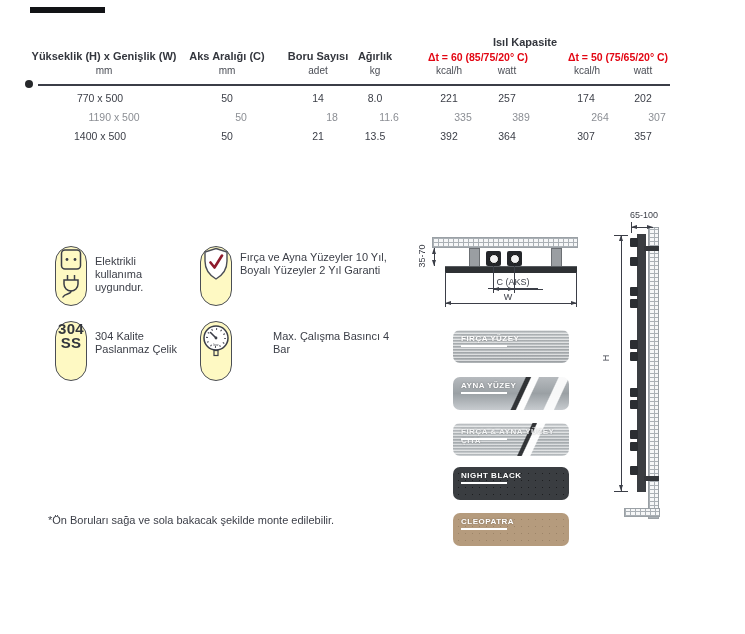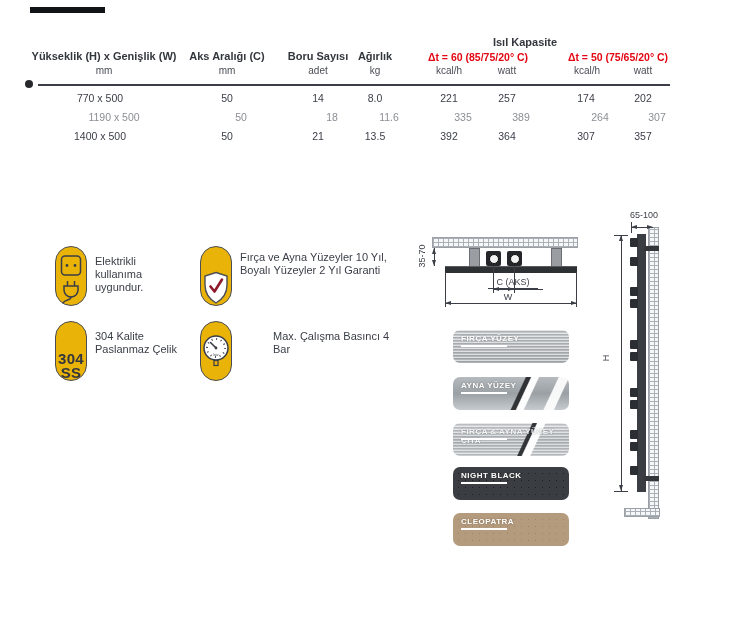--- a/index.html
+++ b/index.html
@@ -19,21 +19,21 @@
   .ar.l{border-top:2.5px solid transparent;border-bottom:2.5px solid transparent;border-right:6px solid #3b3e47;}
   .ar.u{border-left:2.5px solid transparent;border-right:2.5px solid transparent;border-bottom:6px solid #3b3e47;}
   .ar.d{border-left:2.5px solid transparent;border-right:2.5px solid transparent;border-top:6px solid #3b3e47;}
   .vlabel{position:absolute;transform:rotate(-90deg);font-size:9px;white-space:nowrap;text-align:center;}
   
   .topbar{position:absolute;left:30px;top:7px;width:75px;height:6px;background:#121316;}
   .bullet{position:absolute;left:25px;top:80px;width:8px;height:8px;border-radius:50%;background:#26282b;}
   .rule{position:absolute;left:38px;top:84px;width:632px;height:2px;background:#3b3e47;}
   
   .pill{position:absolute;width:32px;height:60px;border:1.6px solid #4a4d55;border-radius:17px;
-        display:flex;align-items:flex-end;justify-content:center;background:#eab308;box-sizing:border-box;}
+        display:flex;align-items:flex-start;justify-content:center;background:#fef9c3;box-sizing:border-box;}
   .ftext{position:absolute;font-size:11px;line-height:13px;color:#3b3e47;}
   .badge304{font-weight:bold;color:#33363d;text-align:center;line-height:14px;font-size:15px;letter-spacing:.3px;}
   
   .brick{background-image:
       repeating-linear-gradient(0deg,#aab0b5 0 1px,transparent 1px 4px),
       repeating-linear-gradient(90deg,#aab0b5 0 1px,transparent 1px 5px);
       background-color:#f6f7f8;border:1px solid #9aa0a5;box-sizing:border-box;}
   .panel{position:absolute;background:#2e3134;border-top:1px solid #595d61;}
   .bracket{position:absolute;background:#9a9ea2;border:1px solid #6b6f73;box-sizing:border-box;}
   .pipe{position:absolute;width:15px;height:15px;background:#24262a;border-radius:2px;
@@ -250,13 +250,14 @@
     <div class="sw sw-black" style="top:467px;">
       <span class="lbl">NIGHT BLACK</span>
       <span class="ulin"></span>
     </div>
     <div class="sw sw-cleo" style="top:513px;">
       <span class="lbl">CLEOPATRA</span>
       <span class="ulin"></span>
     </div>
   </section>
 
+  <p class="footnote">*Ön Boruları sağa ve sola bakacak şekilde monte edilebilir.</p>
 </div>
 
 </body></html>

